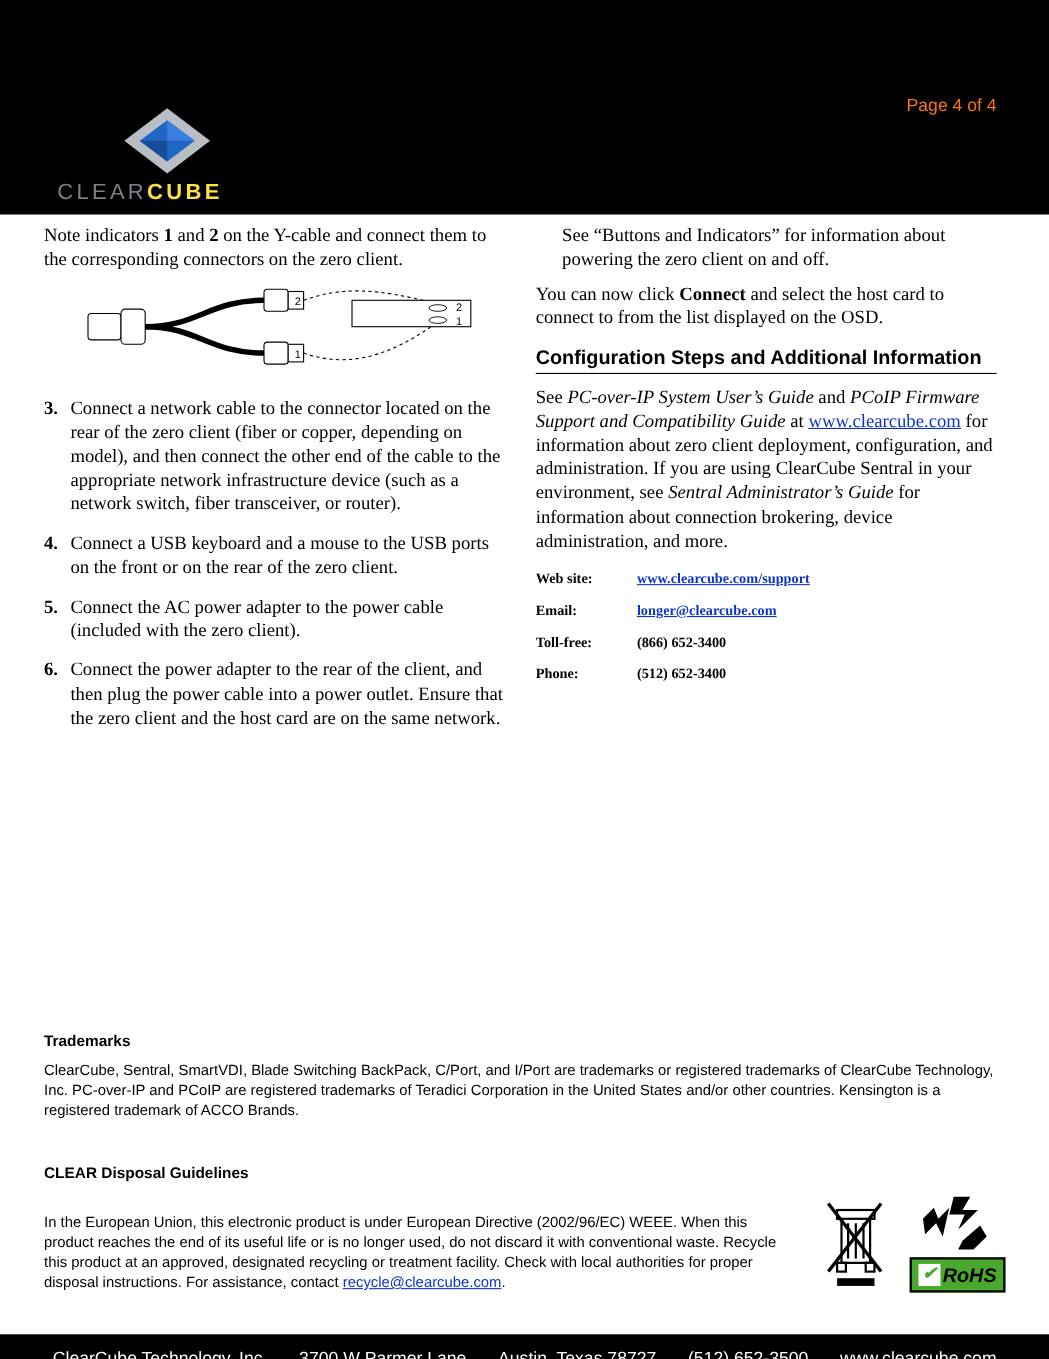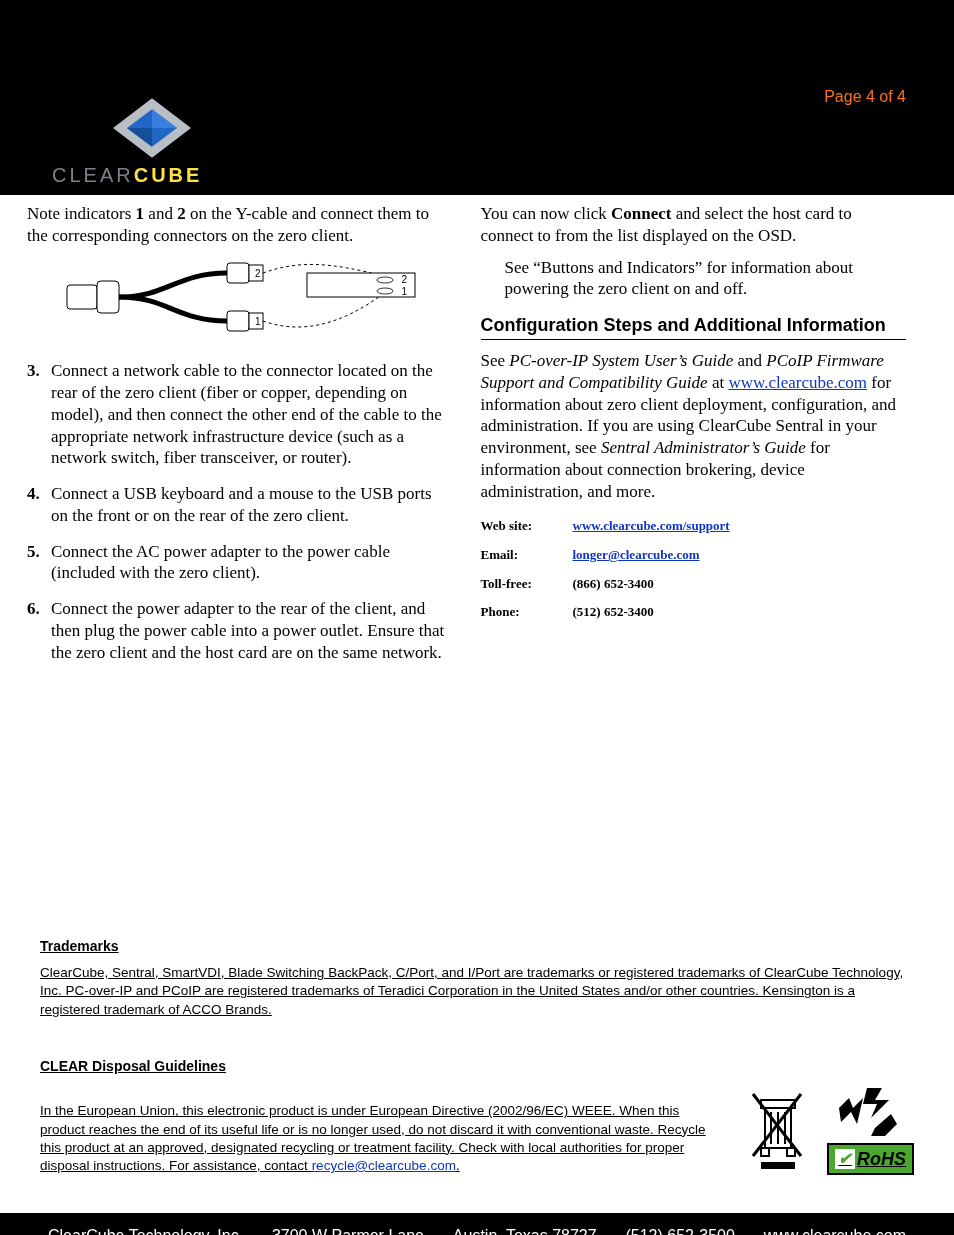--- a/index.html
+++ b/index.html
@@ -4,38 +4,38 @@
 <style>
   * { box-sizing: border-box; margin: 0; padding: 0; }
   html, body { width: 954px; font-family: "Times New Roman", Times, serif; background: #fff; }
   .page { width: 954px; }
   .topband { background: #000; height: 195px; position: relative; }
   .page-num { position: absolute; top: 88px; right: 48px; color: #f97316; font-family: Arial, Helvetica, sans-serif; font-size: 16px; }
   .logo { position: absolute; left: 52px; top: 98px; width: 200px; }
   .logo-text { font-family: Arial, Helvetica, sans-serif; letter-spacing: 3px; font-size: 20px; color: #7c8088; }
   .logo-text .cube { color: #fde047; font-weight: bold; }
   .logo-diamond { width: 78px; height: 60px; margin: 0 auto 6px auto; position: relative; }
-  .content { display: flex; gap: 28px; padding: 8px 48px 0 27px; }
+  .content { display: flex; gap: 28px; padding: 8px 48px 0 40px; }
   .col { flex: 1; font-size: 17px; line-height: 1.28; color: #000; }
   .col p { margin-bottom: 10px; }
   .ycable-fig { margin: 8px 0 18px 30px; }
   ol.steps { list-style: none; padding-left: 0; }
   ol.steps li { display: flex; margin-bottom: 14px; }
   ol.steps li .num { font-weight: bold; width: 24px; flex-shrink: 0; }
   ol.steps li .txt { flex: 1; }
   h2.section { font-family: Arial, Helvetica, sans-serif; font-size: 18px; font-weight: bold; border-bottom: 1.5px solid #000; padding-bottom: 2px; margin: 14px 0 10px 0; }
   .italic { font-style: italic; }
   .bold { font-weight: bold; }
   a.link { color: #1035c4; text-decoration: underline; }
   table.contact { border-collapse: collapse; margin-top: 6px; }
   table.contact td { padding: 6px 10px 6px 0; vertical-align: top; font-size: 13px; font-weight: bold; }
   table.contact td:first-child { width: 92px; }
   .legal { padding: 0 40px; margin-top: 260px; font-family: Arial, Helvetica, sans-serif; font-size: 13.5px; color: #000; line-height: 1.35; }
   .legal h3 { font-size: 14px; font-weight: bold; margin-bottom: 8px; }
-  .legal-block { margin-bottom: 38px; text-decoration: underline; }
+  .legal-block { margin-bottom: 38px; }
   .weee-row { display: flex; gap: 20px; align-items: flex-end; }
   .weee-text { flex: 1; }
   .weee-icons { display: flex; gap: 18px; align-items: flex-end; flex-shrink: 0; }
   .rohs-box { border: 2px solid #000; background: #4aa82e; padding: 2px 6px; font-family: Arial, Helvetica, sans-serif; font-weight: bold; font-style: italic; font-size: 18px; color: #000; display: flex; align-items: center; gap: 2px; }
   .rohs-check { background: #fff; width: 20px; height: 20px; display: inline-flex; align-items: center; justify-content: center; color: #4aa82e; font-size: 16px; }
   .bottomband { background: #000; color: #fff; font-family: Arial, Helvetica, sans-serif; font-size: 16px; padding: 14px 44px 20px 44px; margin-top: 24px; }
   .footer-line1 { display: flex; justify-content: space-between; white-space: nowrap; }
   .footer-line1 span { padding: 0 4px; }
 </style>
 </head>
@@ -108,24 +108,24 @@
             <span class="txt">Connect the AC power adapter to the power cable (included with the zero client).</span>
           </li>
         <li>
             <span class="num">6.</span>
             <span class="txt">Connect the power adapter to the rear of the client, and then plug the power cable into a power outlet. Ensure that the zero client and the host card are on the same network.</span>
           </li>
       </ol>
     </div>
 
     <div class="col">
+      <p style="padding-left:24px;">See “Buttons and Indicators” for information about powering the zero client on and off.</p>
       <p>
         <span>You can now click </span><span class="bold">Connect</span><span> and select the host card to connect to from the list displayed on the OSD.</span>
       </p>
-      <p style="padding-left:24px;">See “Buttons and Indicators” for information about powering the zero client on and off.</p>
 
       <h2 class="section">Configuration Steps and Additional Information</h2>
 
       <p>
         <span>See </span><span class="italic">PC-over-IP System User’s Guide</span><span> and </span><span class="italic">PCoIP Firmware Support and Compatibility Guide</span><span> at </span><a class="link">www.clearcube.com</a><span> for information about zero client deployment, configuration, and administration. If you are using ClearCube Sentral in your environment, see </span><span class="italic">Sentral Administrator’s Guide</span><span> for information about connection brokering, device administration, and more.</span>
       </p>
 
       <table class="contact">
         <tbody>
             <tr>

